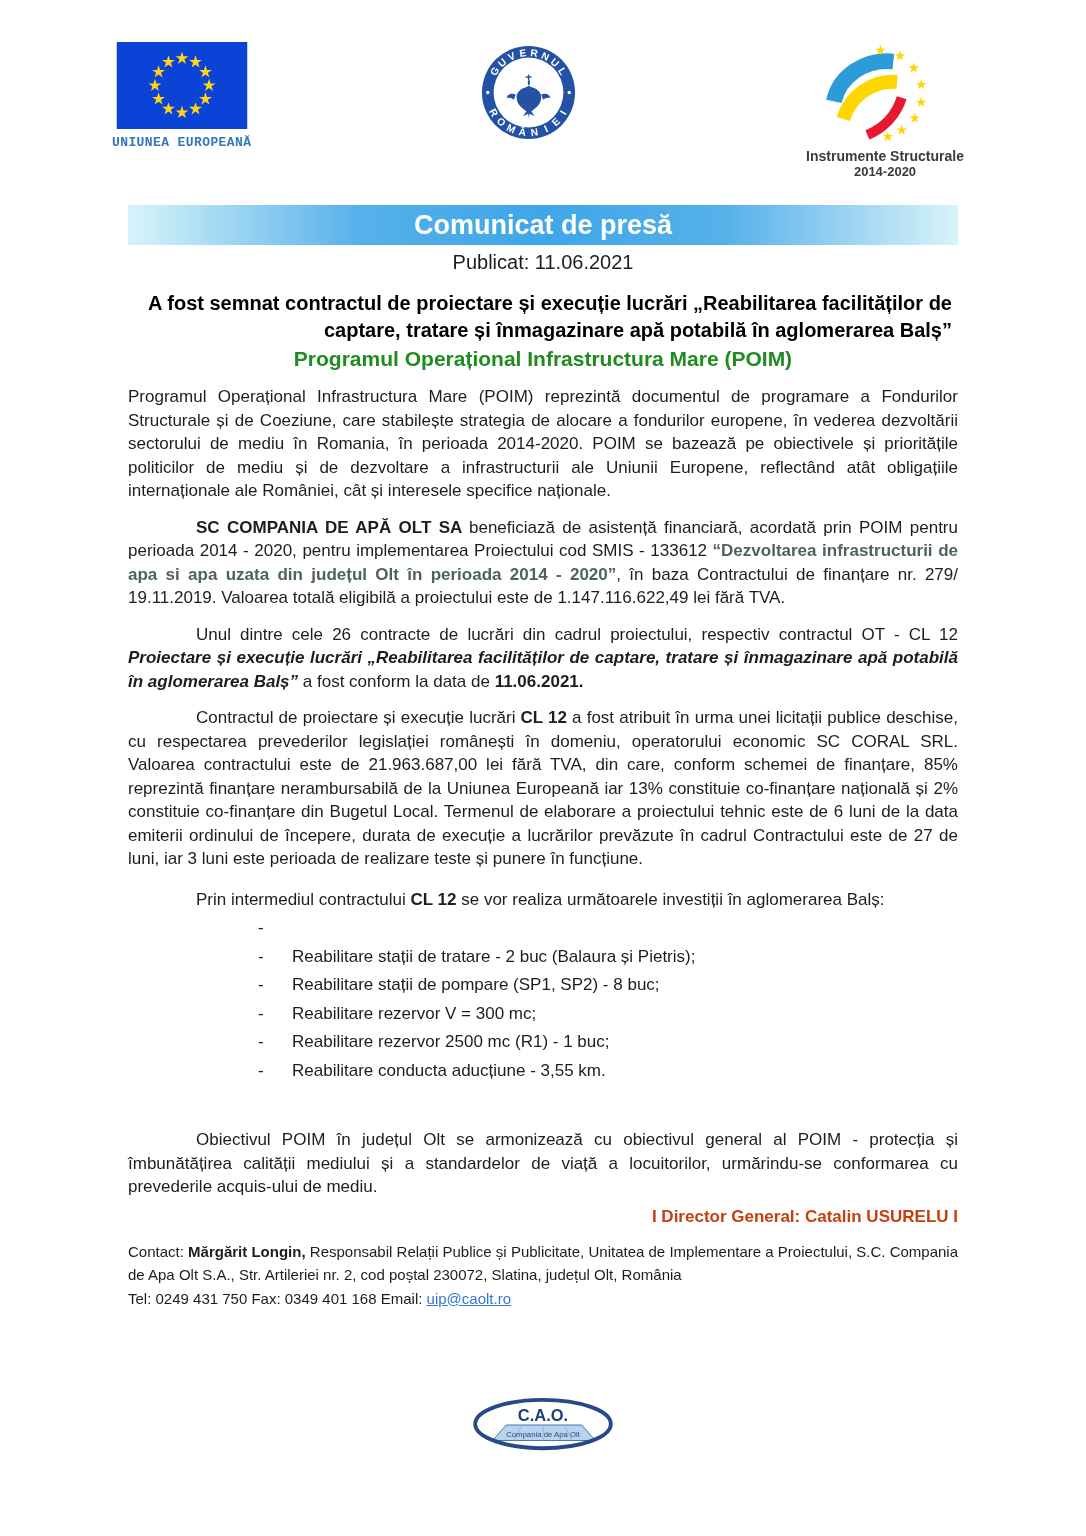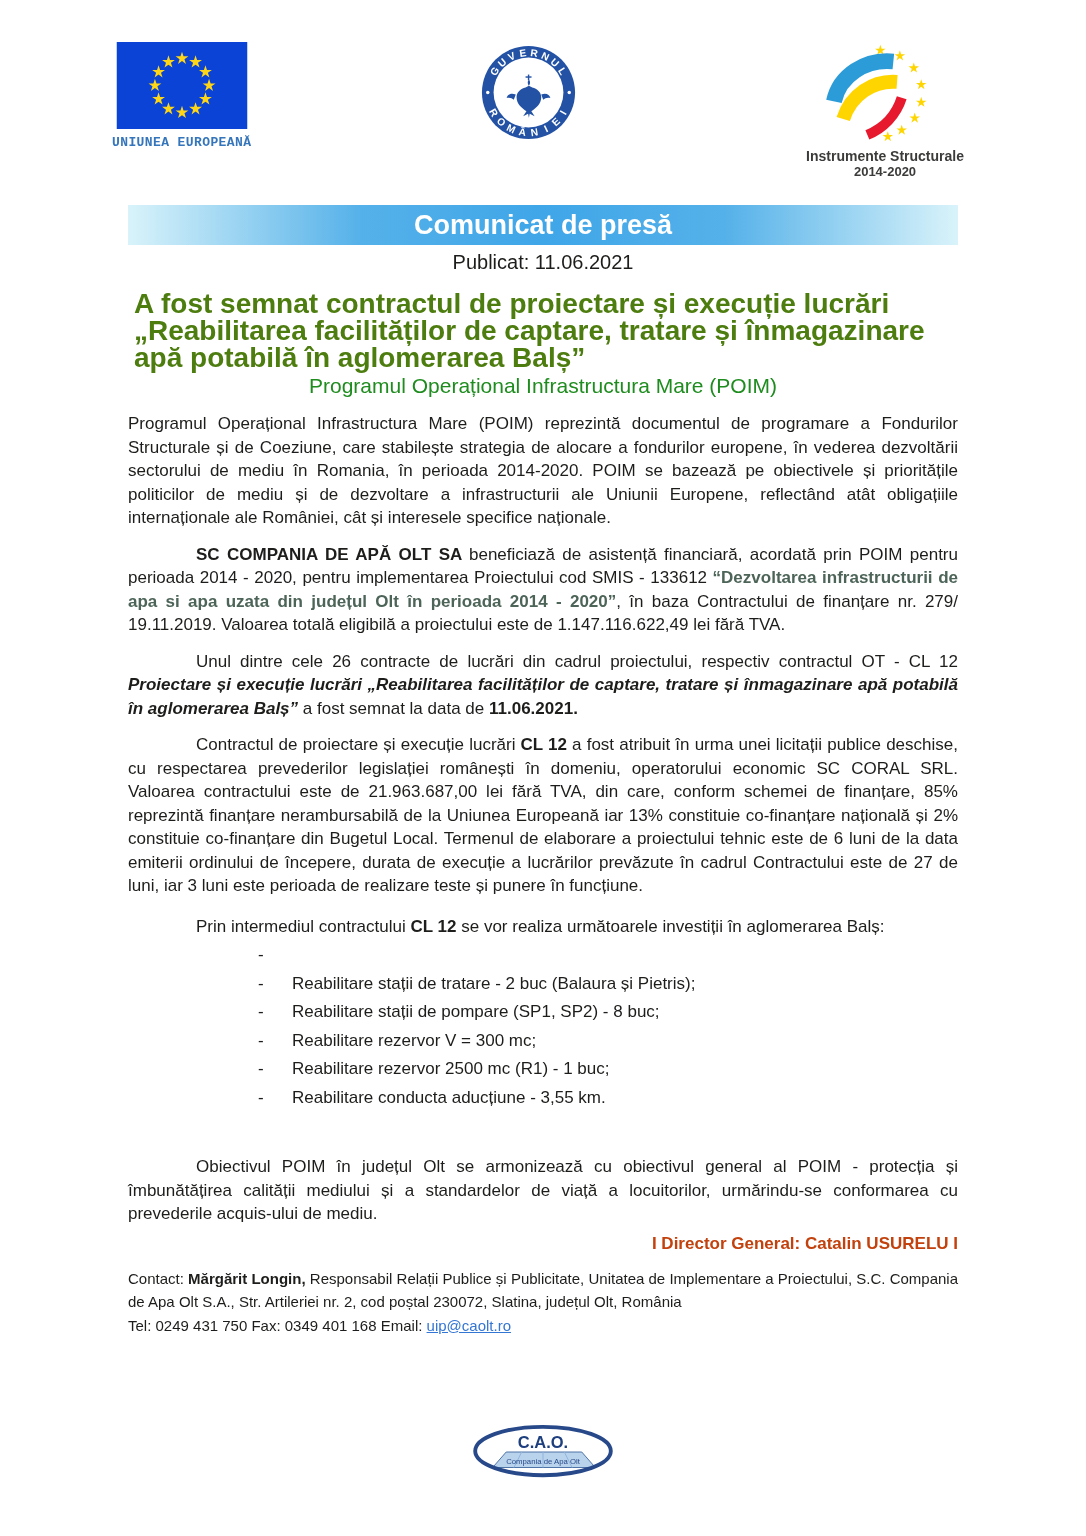--- a/index.html
+++ b/index.html
@@ -20,22 +20,22 @@
   .seal-letter{fill:#ffffff;font-size:10.5px;font-weight:bold;text-anchor:middle;
     font-family:"Liberation Sans",sans-serif;}
   
   .banner{
     margin-top:26px;height:40px;display:flex;align-items:center;justify-content:center;
     background:linear-gradient(90deg,#d9f3fa 0%,#55b1e9 28%,#3fa6e8 50%,#55b1e9 72%,#d9f3fa 100%);
   }
   .banner span{color:#ffffff;font-size:27px;font-weight:bold;}
   
   .published{margin-top:6px;text-align:center;font-size:20px;font-weight:normal;color:#1d1d1b;}
-  .doc-title{margin:16px 6px 0;text-align:left;font-size:28px;line-height:27px;font-weight:bold;color:#4d7c0f;}
-  .doc-subtitle{margin:1px 0 0;text-align:center;font-size:21px;line-height:27px;font-weight:normal;color:#1e8c1e;}
+  .doc-title{margin:16px 6px 0;text-align:right;font-size:20px;line-height:27px;font-weight:bold;color:#000000;}
+  .doc-subtitle{margin:1px 0 0;text-align:center;font-size:21px;line-height:27px;font-weight:bold;color:#1e8c1e;}
   
   .body-p{margin:13px 0 0;font-size:17px;line-height:23.5px;text-align:justify;color:#1d1d1b;}
   .body-p.indent{text-indent:68px;}
   .body-p .b{font-weight:bold;}
   .body-p .bi{font-weight:bold;font-style:italic;}
   .body-p .teal{font-weight:bold;color:#4d6458;}
   .list-intro{margin-top:17px;}
   .bullets{margin-top:2px;}
   .bullet-row{display:flex;font-size:17px;line-height:23.5px;margin-top:5px;}
   .bullet-row .dash{flex:0 0 34px;margin-left:130px;}
@@ -141,21 +141,21 @@
     <span>Comunicat de presă</span>
   </div>
 
   <div class="published">Publicat: 11.06.2021</div>
 
   <h1 class="doc-title">A fost semnat contractul de proiectare și execuție lucrări „Reabilitarea facilităților de captare, tratare și înmagazinare apă potabilă în aglomerarea Balș”</h1>
   <h2 class="doc-subtitle">Programul Operațional Infrastructura Mare (POIM)</h2>
 
   <p class="body-p"><span>Programul Operațional Infrastructura Mare (POIM) reprezintă documentul de programare a Fondurilor Structurale și de Coeziune, care stabilește strategia de alocare a fondurilor europene, în vederea dezvoltării sectorului de mediu în Romania, în perioada 2014-2020. POIM se bazează pe obiectivele și prioritățile politicilor de mediu și de dezvoltare a infrastructurii ale Uniunii Europene, reflectând atât obligațiile internaționale ale României, cât și interesele specifice naționale.</span></p>
   <p class="body-p indent"><span class="b">SC COMPANIA DE APĂ OLT SA </span><span>beneficiază de asistență financiară, acordată prin POIM pentru perioada 2014 - 2020, pentru implementarea Proiectului cod SMIS - 133612 </span><span class="teal">“Dezvoltarea infrastructurii de apa si apa uzata din județul Olt în perioada 2014 - 2020”</span><span>, în baza Contractului de finanțare nr. 279/ 19.11.2019. Valoarea totală eligibilă a proiectului este de 1.147.116.622,49 lei fără TVA.</span></p>
-  <p class="body-p indent"><span>Unul dintre cele 26 contracte de lucrări din cadrul proiectului, respectiv contractul OT - CL 12 </span><span class="bi">Proiectare și execuție lucrări „Reabilitarea facilităților de captare, tratare și înmagazinare apă potabilă în aglomerarea Balș”</span><span> a fost semnat la data de </span><span class="b">11.06.2021.</span></p>
+  <p class="body-p indent"><span>Unul dintre cele 26 contracte de lucrări din cadrul proiectului, respectiv contractul OT - CL 12 </span><span class="bi">Proiectare și execuție lucrări „Reabilitarea facilităților de captare, tratare și înmagazinare apă potabilă în aglomerarea Balș”</span><span> a fost conform la data de </span><span class="b">11.06.2021.</span></p>
   <p class="body-p indent"><span>Contractul de proiectare și execuție lucrări </span><span class="b">CL 12</span><span> a fost atribuit în urma unei licitații publice deschise, cu respectarea prevederilor legislației românești în domeniu, operatorului economic SC CORAL SRL. Valoarea contractului este de 21.963.687,00 lei fără TVA, din care, conform schemei de finanțare, 85% reprezintă finanțare nerambursabilă de la Uniunea Europeană iar 13% constituie co-finanțare națională și 2% constituie co-finanțare din Bugetul Local. Termenul de elaborare a proiectului tehnic este de 6 luni de la data emiterii ordinului de începere, durata de execuție a lucrărilor prevăzute în cadrul Contractului este de 27 de luni, iar 3 luni este perioada de realizare teste și punere în funcțiune.</span></p>
 
   <p class="body-p indent list-intro"><span>Prin intermediul contractului </span><span class="b">CL 12</span><span> se vor realiza următoarele investiții în aglomerarea Balș:</span></p>
   <div class="bullets">
       <div class="bullet-row">
         <span class="dash">-</span>
       </div>
       <div class="bullet-row">
         <span class="dash">-</span>
         <span class="btext">Reabilitare stații de tratare - 2 buc (Balaura și Pietris);</span>

